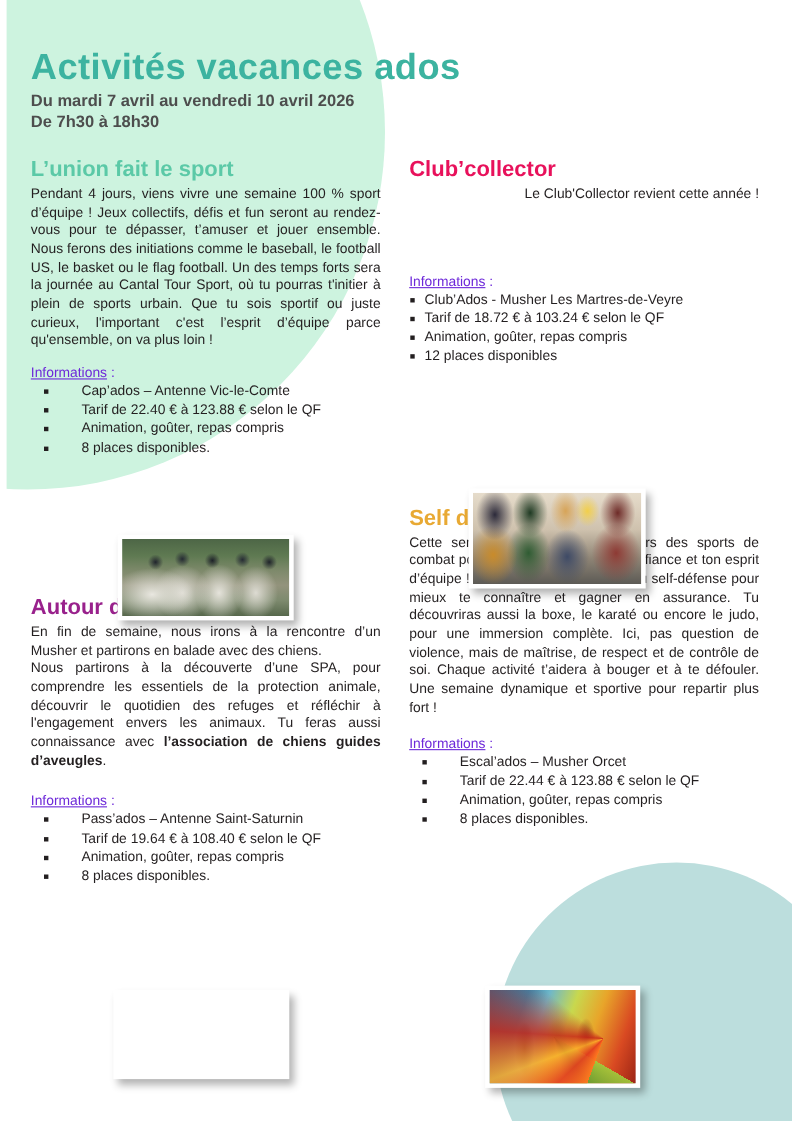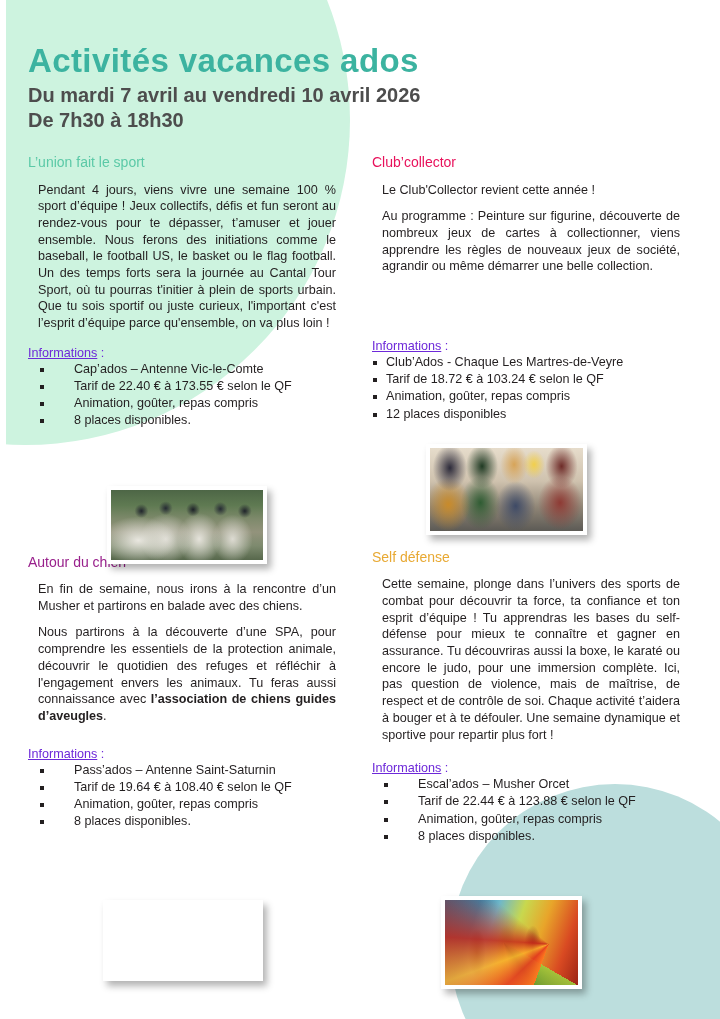--- a/index.html
+++ b/index.html
@@ -56,21 +56,21 @@
 
   .title {
     font-size: 33px;
     font-weight: bold;
     color: #3cb3a0;
     letter-spacing: 0.4px;
     line-height: 1.04;
     margin: 0 0 5px 0;
   }
   .subtitle {
-    font-size: 20px;
+    font-size: 15px;
     font-weight: bold;
     color: #4d4d4d;
     line-height: 1.22;
     margin: 0;
   }
 
   
   .columns {
     display: flex;
     margin-top: 22px;
@@ -78,39 +78,39 @@
   }
   .col {
     width: 318px;
     flex: 0 0 318px;
   }
   .col-right { padding-top: 0; }
 
   .section { margin-bottom: 0; }
 
   h2.sec-title {
-    font-size: 14px;
-    font-weight: normal;
+    font-size: 20px;
+    font-weight: bold;
     margin: 0 0 1px 0;
     line-height: 1.25;
   }
   .t-green  { color: #5bc9a7; }
   .t-pink   { color: #e8115b; }
   .t-purple { color: #99218c; }
   .t-orange { color: #e8a933; }
 
   p.body {
     font-size: 12.6px;
     line-height: 1.325;
     color: #231f20;
-    margin: 10px;
+    margin: 0;
     text-align: justify;
     hyphens: none;
   }
-  p.body.noj { text-align: left; }
+  p.body.noj { text-align: right; }
   p.body b { font-weight: bold; }
 
   .info-block { margin-top: 14px; }
   .info-label {
     font-size: 12.6px;
     color: #6d28d9;
     margin: 0 0 1px 0;
   }
   .info-label u { text-decoration: underline; }
 
@@ -238,21 +238,21 @@
       <div class="col col-left">
 
         <div class="section">
           <h2 class="sec-title t-green">L’union fait le sport</h2>
           <p class="body">Pendant 4 jours, viens vivre une semaine 100 % sport d’équipe ! Jeux collectifs, défis et fun seront au rendez-vous pour te dépasser, t’amuser et jouer ensemble. Nous ferons des initiations comme le baseball, le football US, le basket ou le flag football. Un des temps forts sera la journée au Cantal Tour Sport, où tu pourras t'initier à plein de sports urbain. Que tu sois sportif ou juste curieux, l'important c'est l’esprit d’équipe parce qu'ensemble, on va plus loin !</p>
 
           <div class="info-block">
             <div class="info-label"><u>Informations</u><span> :</span></div>
             <ul class="info-list">
               <li>Cap’ados – Antenne Vic-le-Comte</li>
-              <li>Tarif de 22.40 € à 173.55 € selon le QF</li>
+              <li>Tarif de 22.40 € à 123.88 € selon le QF</li>
               <li>Animation,  goûter,  repas  compris</li>
               <li>8 places disponibles.</li>
             </ul>
           </div>
         </div>
 
         <div class="section" style="margin-top:124px;">
           <h2 class="sec-title t-purple">Autour du chien</h2>
           <p class="body">En fin de semaine, nous irons à la rencontre d’un Musher et partirons en balade avec des chiens.</p>
           <p class="body"><span>Nous partirons à la découverte d’une SPA, pour comprendre les essentiels de la protection animale, découvrir le quotidien des refuges et réfléchir à l'engagement envers les animaux. Tu feras aussi connaissance avec </span><b>l’association de chiens guides d’aveugles</b><span>.</span></p>
@@ -268,26 +268,25 @@
           </div>
         </div>
 
       </div>
 
       <div class="col col-right">
 
         <div class="section">
           <h2 class="sec-title t-pink">Club’collector</h2>
           <p class="body noj">Le Club'Collector revient cette année !</p>
-          <p class="body">Au programme : Peinture sur figurine, découverte de nombreux jeux de cartes à collectionner, viens apprendre les règles de nouveaux jeux de société, agrandir ou même démarrer une belle collection.</p>
 
           <div class="info-block" style="margin-top:64px;">
             <div class="info-label"><u>Informations</u><span> :</span></div>
             <ul class="info-list tight">
-              <li>Club’Ados - Chaque Les Martres-de-Veyre</li>
+              <li>Club’Ados - Musher Les Martres-de-Veyre</li>
               <li>Tarif de 18.72 € à 103.24 € selon le QF</li>
               <li>Animation, goûter, repas compris</li>
               <li>12 places disponibles</li>
             </ul>
           </div>
         </div>
 
         <div class="section" style="margin-top:126px;">
           <h2 class="sec-title t-orange">Self défense</h2>
           <p class="body">Cette semaine, plonge dans l’univers des sports de combat pour découvrir ta force, ta confiance et ton esprit d’équipe ! Tu apprendras les bases du self-défense pour mieux te connaître et gagner en assurance. Tu découvriras aussi la boxe, le karaté ou encore le judo, pour une immersion complète. Ici, pas question de violence, mais de maîtrise, de respect et de contrôle de soi. Chaque activité t’aidera à bouger et à te défouler. Une semaine dynamique et sportive pour repartir plus fort !</p>

